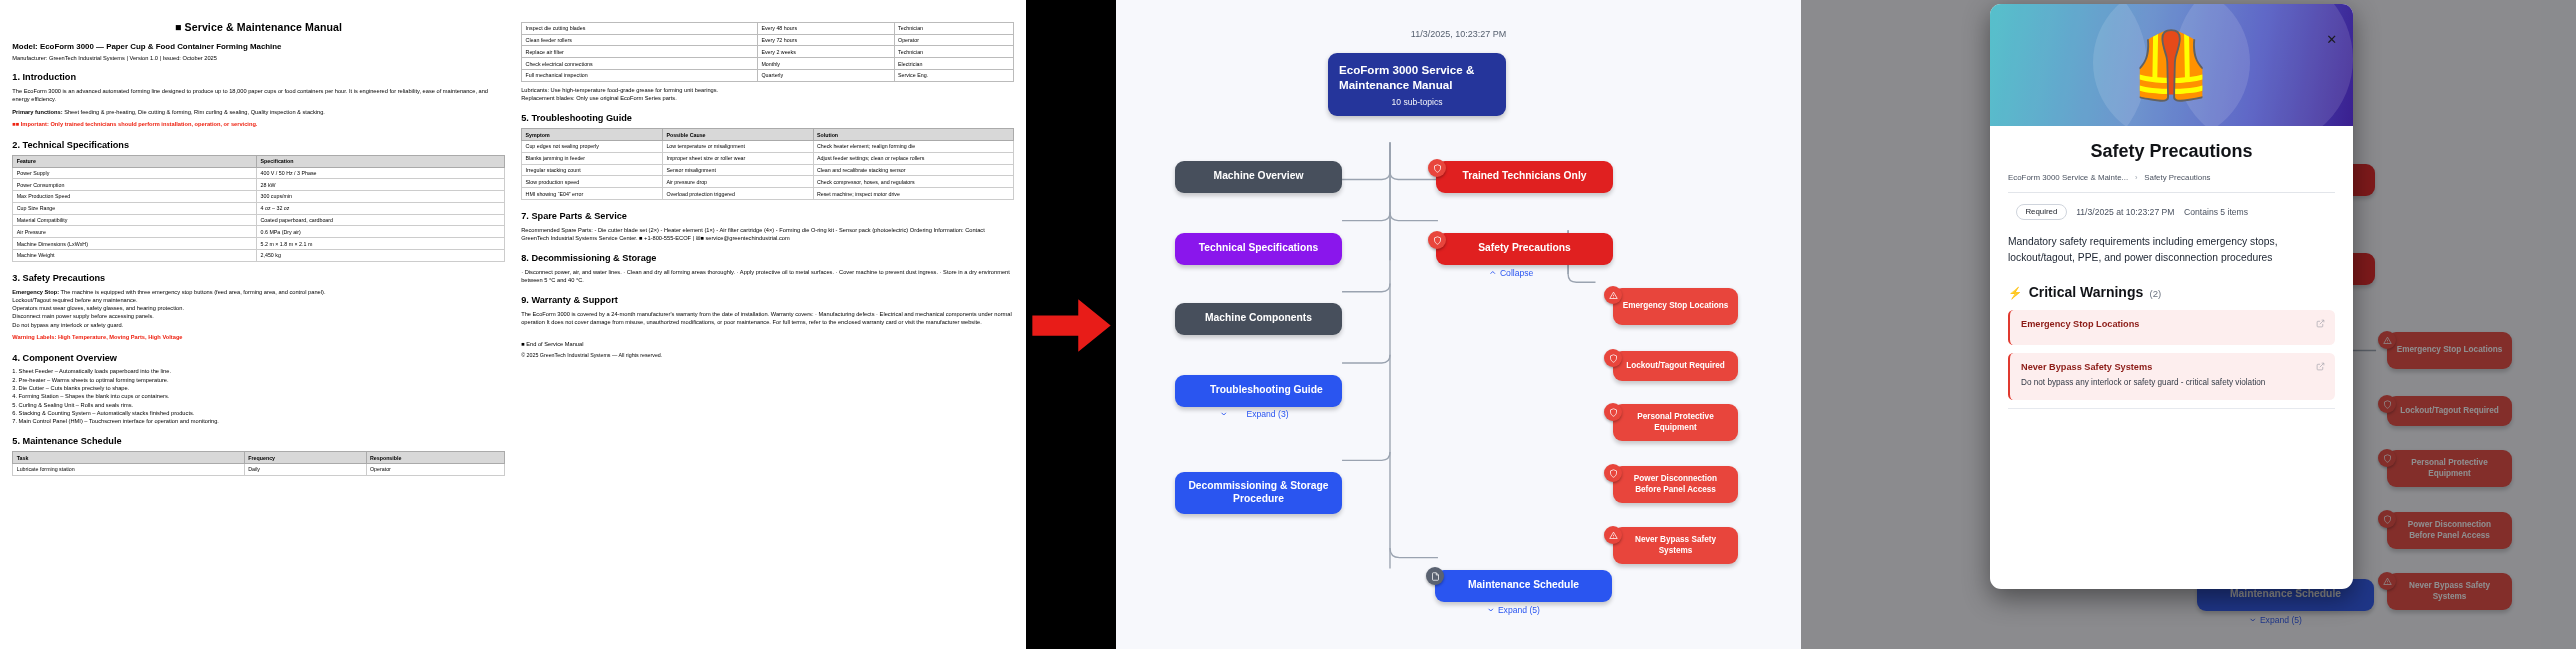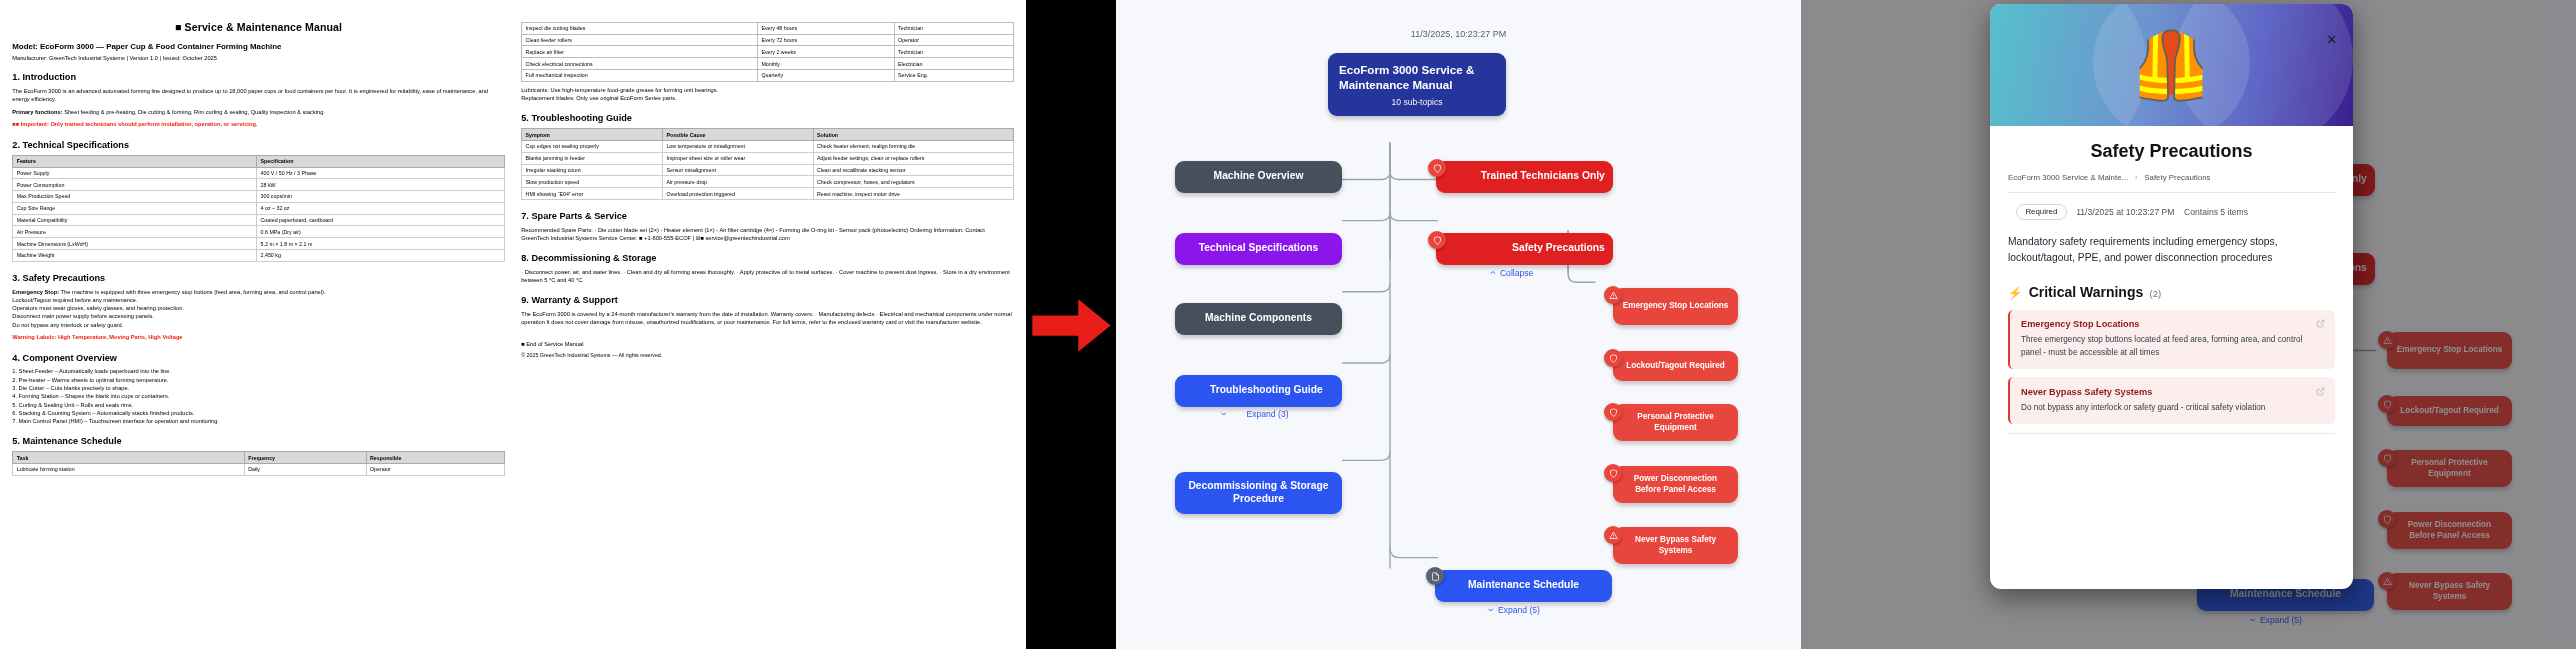--- a/index.html
+++ b/index.html
@@ -80,21 +80,21 @@
   .mm-node {
     position: absolute; border-radius: 9px; color:#fff; font-weight: bold;
     display:flex; align-items:center; justify-content:center; text-align:center;
     box-shadow: 0 2.1px 4.1px rgba(0,0,0,.2); padding: 5.5px 8.2px; line-height:1.25;
   }
   .mm-node.l1 { width: 167px; min-height: 31.5px; font-size: 10.3px; }
   .mm-node.l2 { width: 125px; min-height: 30px; font-size: 8.2px; }
   .c-gray   { background:#474f5c; }
   .c-purple { background:#8a16ec; }
   .c-blue   { background:#2a55f0; }
-  .c-red    { background:#e02020;justify-content:flex-end; }
+  .c-red    { background:#e02020; }
   .c-red2   { background:#e8453c; }
 
   .mm-badge {
     position: absolute; width: 18px; height: 18px; border-radius: 50%;
     background:#e8453c; display:flex; align-items:center; justify-content:center;
     box-shadow: 0 1.4px 2.7px rgba(0,0,0,.3); z-index: 5;
   }
   .mm-badge.doc { background:#5a6271; }
   .mm-badge svg { width: 9px; height: 9px; }
 
@@ -597,21 +597,20 @@
       <div class="modal-desc">Mandatory safety requirements including emergency stops, lockout/tagout, PPE, and power disconnection procedures</div>
 
       <div class="warn-head">
         <span class="warn-bolt">⚡</span>
         <span class="warn-title">Critical Warnings</span>
         <span class="warn-count">(2)</span>
       </div>
 
       <div class="warn-card">
         <div class="warn-card-title">Emergency Stop Locations</div>
-        <div class="warn-card-desc">Three emergency stop buttons located at feed area, forming area, and control panel - must be accessible at all times</div>
         <svg class="ext-icon" viewBox="0 0 24 24" fill="none" stroke="#6b7380" stroke-width="2">
             <path d="M18 13v6a2 2 0 0 1-2 2H5a2 2 0 0 1-2-2V8a2 2 0 0 1 2-2h6"></path>
             <path d="M15 3h6v6"></path>
             <path d="M10 14 21 3"></path>
           </svg>
       </div>
 
       <div class="warn-card">
         <div class="warn-card-title">Never Bypass Safety Systems</div>
         <div class="warn-card-desc">Do not bypass any interlock or safety guard - critical safety violation</div>

